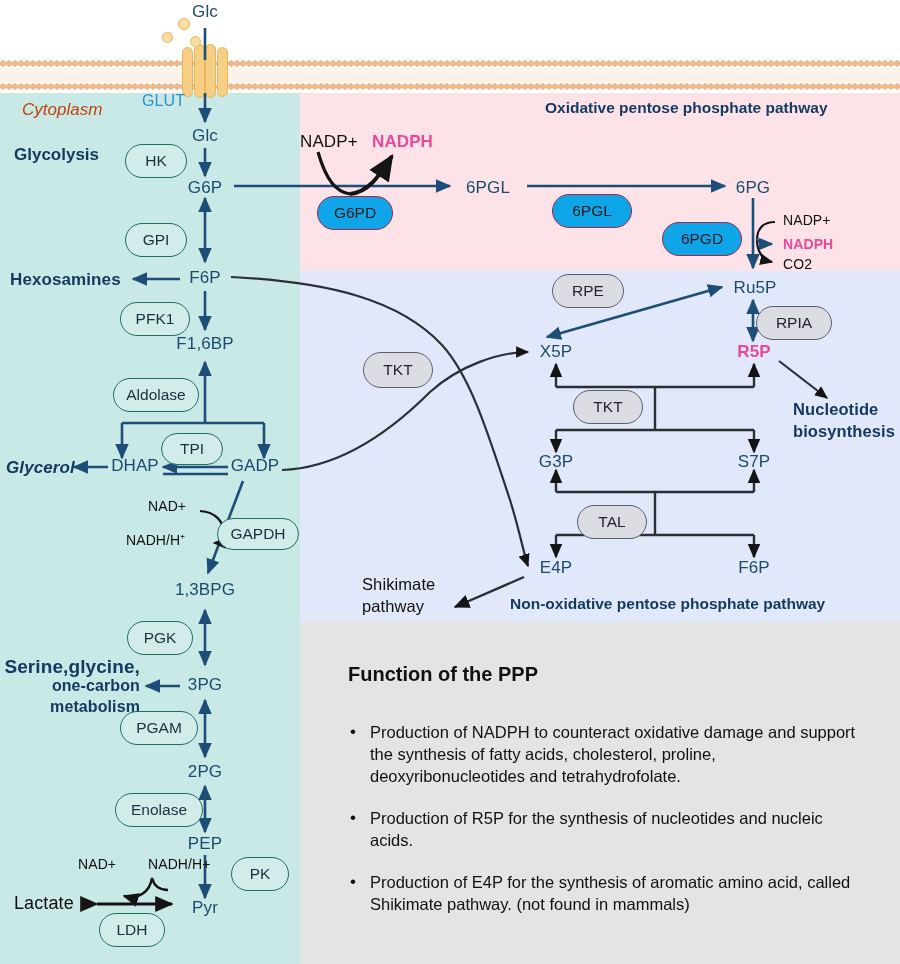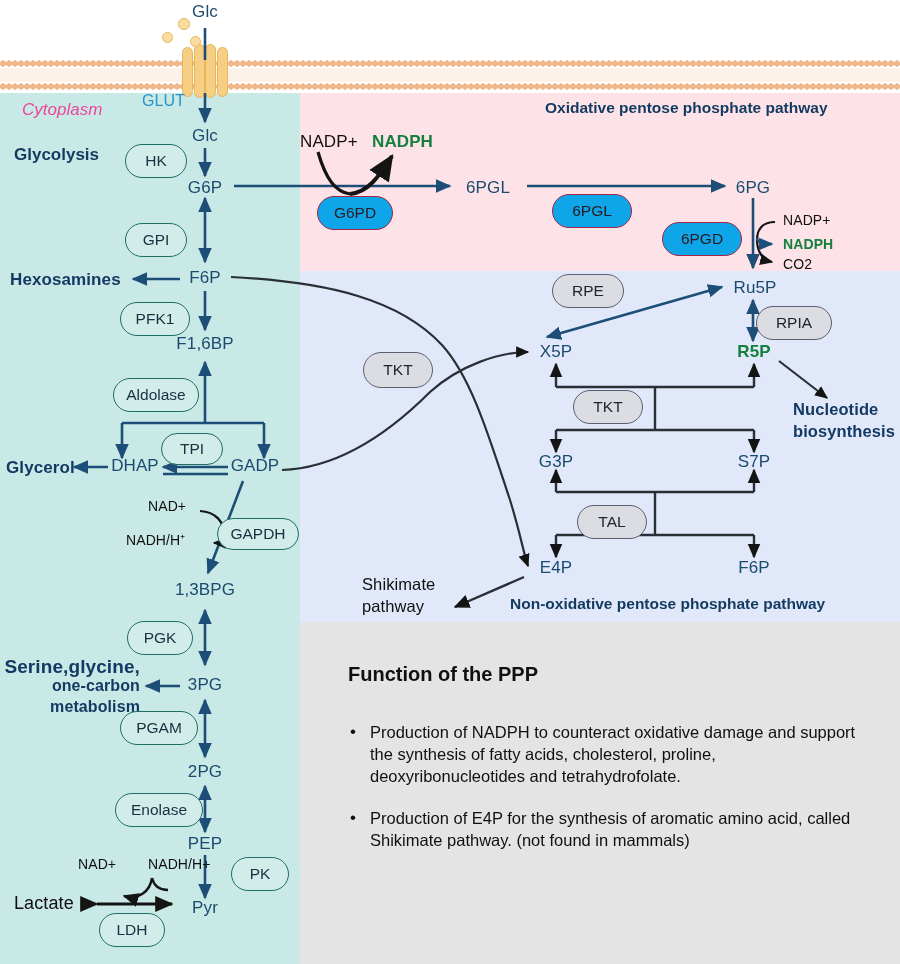--- a/index.html
+++ b/index.html
@@ -44,33 +44,33 @@
   #glut-transporter .h4 { left:35px; height:50px; top:3px; }
 
   .glc-dot { position:absolute; border-radius:50%; background:#fbdda0; border:1.3px solid #e9b659; }
 
   
   .node {
     position:absolute; white-space:nowrap;
     font-size:17px; color:#1a4a6e; letter-spacing:0.1px;
   }
   .node.black { color:#101010; }
-  .node.red   { color:#15803d; font-weight:bold; }
+  .node.red   { color:#ec4899; font-weight:bold; }
   .node.bold-blue { color:#143a63; font-weight:bold; }
   .node.small { font-size:14px; }
   .node.center { transform:translateX(-50%); }
   .node.rightal { transform:translateX(-100%); }
 
   .region-title {
     position:absolute; font-size:15.5px; font-weight:bold; color:#12395f;
     white-space:nowrap;
   }
   #cytoplasm-label {
     position:absolute; left:22px; top:100px;
-    font-size:17px; font-style:italic; color:#ec4899;
+    font-size:17px; font-style:italic; color:#c2410c;
   }
 
   
   .pill {
     position:absolute; display:flex; align-items:center; justify-content:center;
     border-radius:999px; font-size:15.5px; white-space:nowrap;
     transform:translateX(-50%);
   }
   .pill.teal  { background:#d2ecea; border:1.7px solid #1d6f66; color:#16313f; }
   .pill.pinkp { background:#0ea5e9; border:1.7px solid #a62544; color:#2a1b20; }
@@ -278,21 +278,21 @@
   <div class="node center red" style="left:754px; top:342px;">R5P</div>
   <div class="node center" style="left:556px; top:342px;">X5P</div>
   <div class="node center" style="left:556px; top:452px;">G3P</div>
   <div class="node center" style="left:754px; top:452px;">S7P</div>
   <div class="node center" style="left:556px; top:558px;">E4P</div>
   <div class="node center" style="left:754px; top:558px;">F6P</div>
 
   <div class="node" style="left:142px; top:92px; color:#2a93c9; font-size:16px;">GLUT</div>
 
   <div class="node bold-blue" style="left:10px; top:270px; font-size:17px;">Hexosamines</div>
-  <div class="node bold-blue" style="left:6px; top:458px; font-size:17px;">Glycerol</div>
+  <div class="node bold-blue" style="left:6px; top:458px; font-size:17px;font-style:italic;">Glycerol</div>
   <div class="node bold-blue rightal" style="left:140px; top:656px; font-size:19px;">Serine,glycine,</div>
   <div class="node bold-blue rightal" style="left:140px; top:677px; font-size:16px;">one-carbon</div>
   <div class="node bold-blue rightal" style="left:140px; top:698px; font-size:16px;">metabolism</div>
 
   <div class="node bold-blue" style="left:793px; top:400px; font-size:16.5px;">Nucleotide</div>
   <div class="node bold-blue" style="left:793px; top:422px; font-size:16.5px;">biosynthesis</div>
 
   <div class="node black" style="left:362px; top:575px; font-size:16.5px;">Shikimate</div>
   <div class="node black" style="left:362px; top:597px; font-size:16.5px;">pathway</div>
 
@@ -324,16 +324,17 @@
 
   <div class="pill grayp" style="left:588px; top:274px; width:72px; height:34px;">RPE</div>
   <div class="pill grayp" style="left:794px; top:306px; width:76px; height:34px;">RPIA</div>
   <div class="pill grayp" style="left:398px; top:352px; width:70px; height:36px;">TKT</div>
   <div class="pill grayp" style="left:608px; top:390px; width:70px; height:34px;">TKT</div>
   <div class="pill grayp" style="left:612px; top:496px; width:70px; height:34px;margin-top:9px;">TAL</div>
 
   <div id="func-title">Function of the PPP</div>
   <ul id="func-list">
     <li>Production of NADPH to counteract oxidative damage and support the synthesis of fatty acids, cholesterol, proline, deoxyribonucleotides and tetrahydrofolate.</li>
+    <li>Production of R5P for the synthesis of nucleotides and nucleic acids.</li>
     <li>Production of E4P for the synthesis of aromatic amino acid, called Shikimate pathway. (not found in mammals)</li>
   </ul>
 
 </div>
 
 </body></html>

